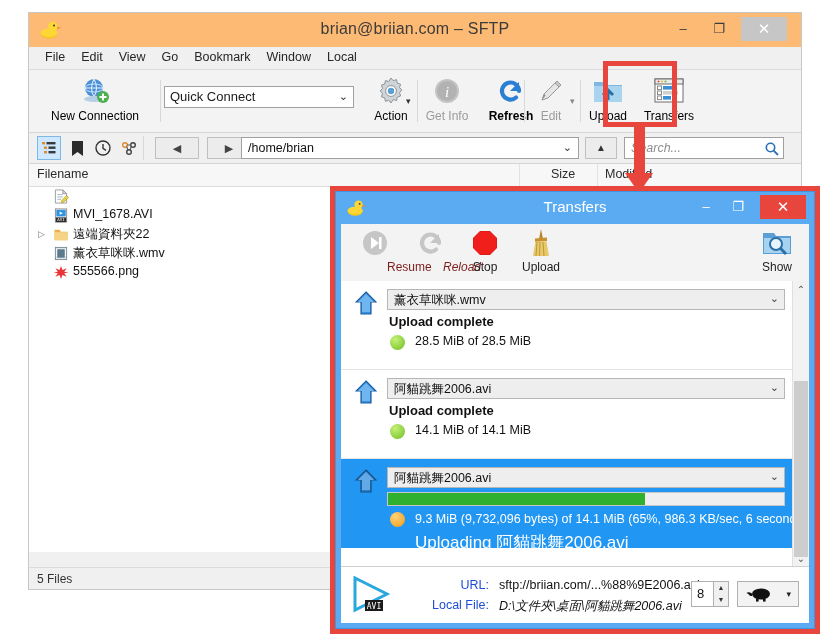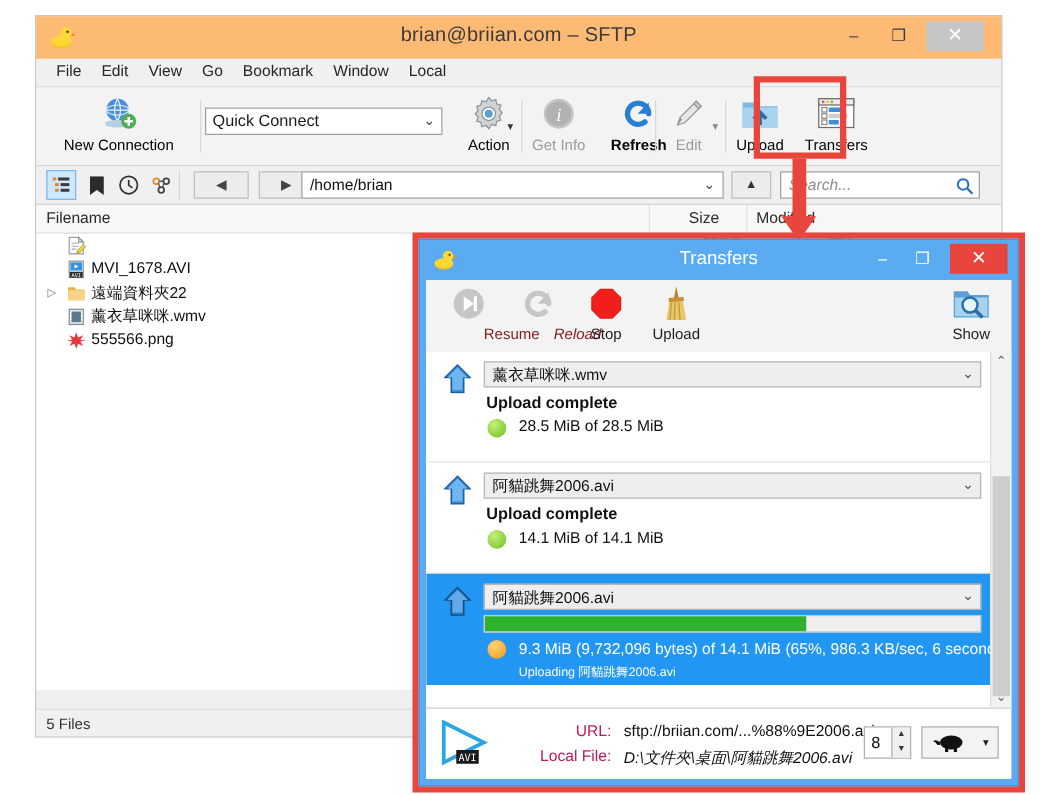--- a/index.html
+++ b/index.html
@@ -107,36 +107,36 @@
   .titem.active{background:#2196f3;border-bottom:none;}
   .uparrow{position:absolute;left:14px;top:10px;width:22px;height:24px;}
   .tfield{position:absolute;left:46px;right:24px;top:8px;height:21px;background:#eeeeee;
           border:1px solid #b6b6b6;box-sizing:border-box;font-size:12.5px;color:#111;
           padding:2px 18px 0 6px;}
   .tfield .chev{position:absolute;right:5px;top:2px;font-size:11px;color:#444;}
   .tstatus{position:absolute;left:48px;top:33px;font-size:13px;color:#111;font-weight:bold;}
   .tdot{position:absolute;left:49px;top:54px;width:15px;height:15px;border-radius:50%;}
   .tbytes{position:absolute;left:74px;top:53px;font-size:12.5px;color:#111;white-space:nowrap;}
   .titem.active .tbytes,.titem.active .tsub{color:#fff;}
-  .tsub{position:absolute;left:74px;top:72px;font-size:10px;color:#111;white-space:nowrap;}
+  .tsub{position:absolute;left:74px;top:72px;font-size:17px;color:#111;white-space:nowrap;}
   .pbar{position:absolute;left:46px;right:24px;top:33px;height:14px;background:#efefef;
         border:1px solid #c7c7c7;box-sizing:border-box;}
   .pbar .fill{height:100%;background:#2fb12f;}
 
   .vscroll{position:absolute;right:0;top:57px;bottom:56px;width:17px;background:#f2f2f2;
            border-left:1px solid #e0e0e0;box-sizing:border-box;}
   .vscroll .arr{position:absolute;left:0;right:0;height:17px;text-align:center;font-size:10px;
                 color:#5a5a5a;line-height:17px;}
   .vscroll .arr.up{top:0;} .vscroll .arr.dn{bottom:0;}
   .vscroll .thumb{position:absolute;left:1px;right:1px;background:#cdcdcd;}
 
   .xbottom{position:absolute;left:0;right:0;bottom:0;height:56px;background:#fff;
            border-top:1px solid #cfcfcf;}
   .avi-ico{position:absolute;left:10px;top:9px;width:42px;height:38px;}
-  .blabel{position:absolute;font-size:12.5px;color:#be185d;text-align:right;width:90px;}
+  .blabel{position:absolute;font-size:12.5px;color:#1d4ed8;text-align:right;width:90px;}
   .bvalue{position:absolute;font-size:12.5px;color:#111;white-space:nowrap;}
   .spin{position:absolute;right:80px;top:14px;width:38px;height:26px;background:#fff;
         border:1px solid #b0b0b0;box-sizing:border-box;font-size:13px;color:#111;padding:4px 0 0 5px;}
   .spin .sb{position:absolute;right:0;top:0;width:14px;height:100%;background:#f0f0f0;
             border-left:1px solid #b0b0b0;}
   .spin .sb div{height:50%;font-size:7px;text-align:center;color:#333;line-height:12px;}
   .turtle{position:absolute;right:10px;top:14px;width:62px;height:26px;background:#f3f3f3;
           border:1px solid #b0b0b0;box-sizing:border-box;}
   .turtle .tg{position:absolute;left:8px;top:4px;}
   .turtle .cv{position:absolute;right:7px;top:7px;font-size:9px;color:#222;}

